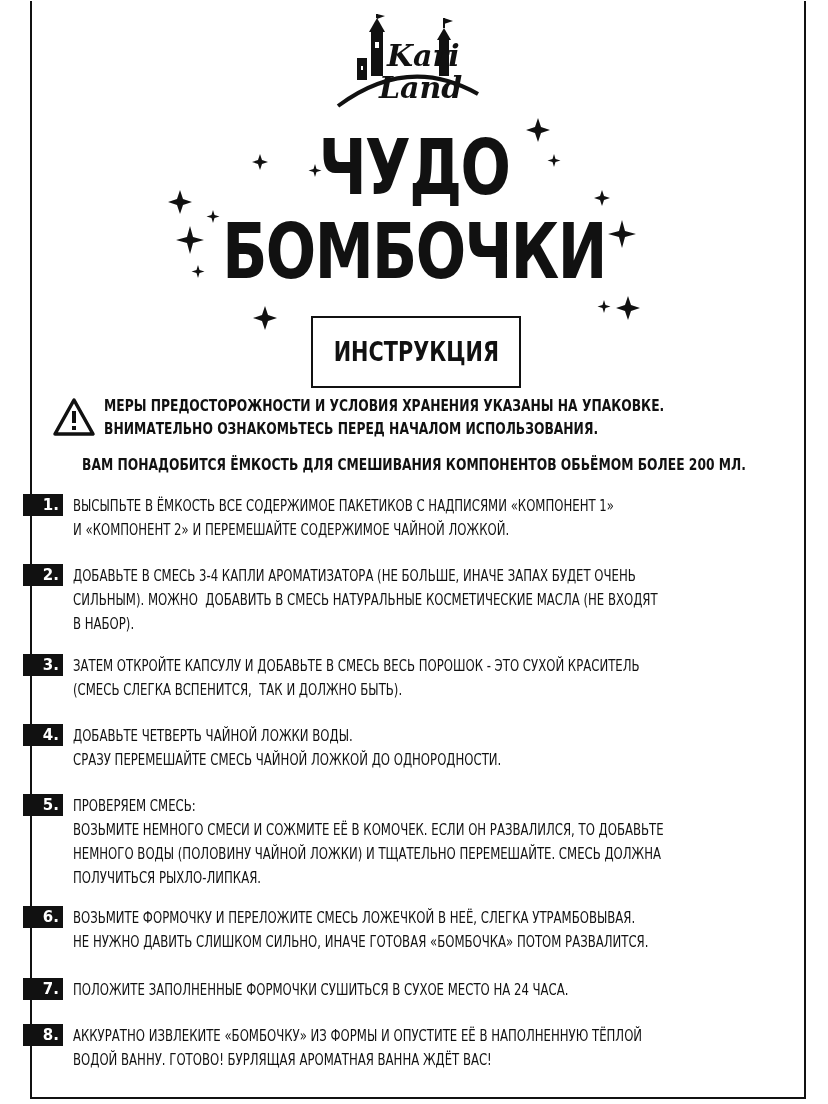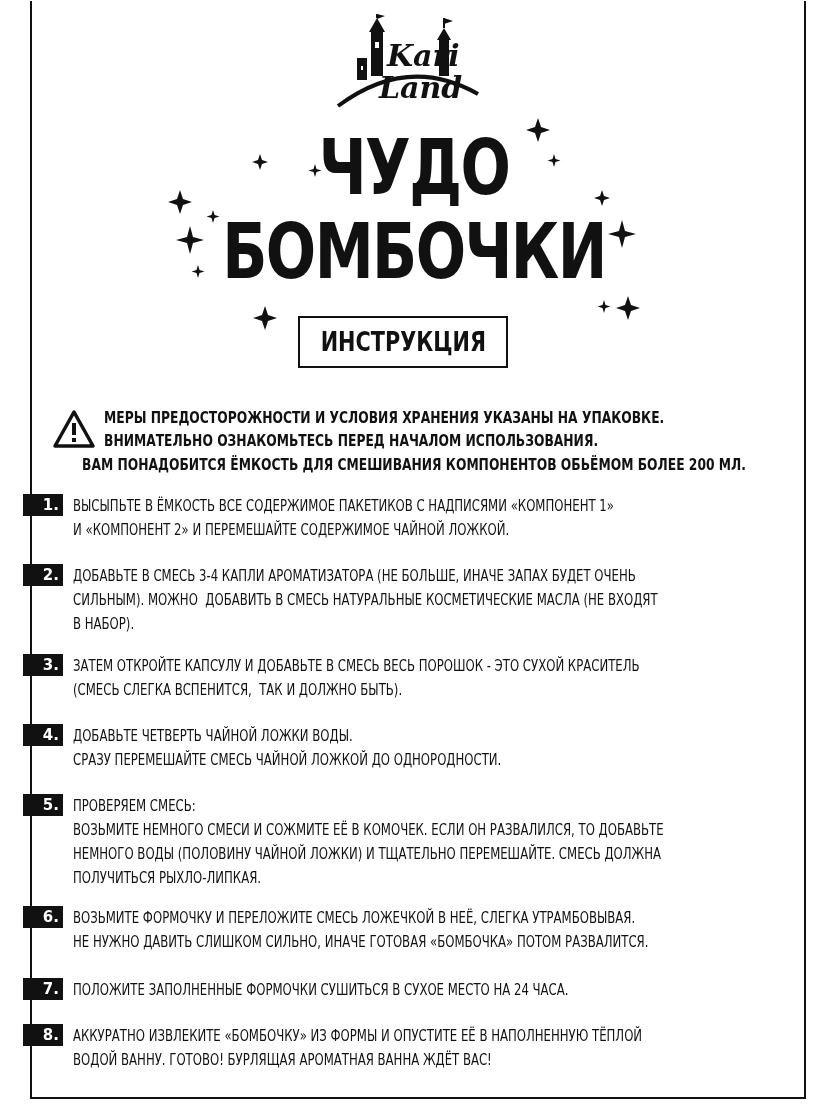--- a/index.html
+++ b/index.html
@@ -8,25 +8,25 @@
   .frame { position:absolute; left:30px; top:1px; width:776px; height:1098px;
            border:2px solid #111; border-top:none; box-sizing:border-box; }
   .logo { position:absolute; left:333px; top:14px; width:150px; height:95px; }
   .title { position:absolute; left:0; width:828px; text-align:center;
            font-family:"DejaVu Sans", sans-serif; font-weight:bold;
            font-size:76px; letter-spacing:-2px; line-height:1; transform:scaleX(0.78);
            transform-origin:center; color:#111; }
   .title.l1 { top:130px; }
   .title.l2 { top:214px; }
   .stars { position:absolute; left:0; top:0; width:828px; height:340px; pointer-events:none; }
-  .subtitle-box { position:absolute; left:298px; top:316px; width:210px; height:52px;
+  .subtitle-box { position:absolute; left:311px; top:316px; width:210px; height:72px;
                   border:2px solid #111; box-sizing:border-box; display:flex;
                   align-items:center; justify-content:center; }
   .subtitle-box span { font-weight:bold; font-size:26px; transform:scaleX(0.8); display:inline-block; }
-  .warning { position:absolute; left:52px; top:407px; width:740px; height:50px; }
+  .warning { position:absolute; left:52px; top:395px; width:740px; height:50px; }
   .warning svg { position:absolute; left:0; top:2px; }
   .warning .wtext { position:absolute; left:52px; top:0; font-weight:bold; font-size:15px;
                     line-height:23px; transform:scaleX(0.82); transform-origin:left;
                     white-space:nowrap; }
   .need { position:absolute; left:0; width:828px; top:456px; text-align:center;
           font-weight:bold; font-size:15px; transform:scaleX(0.82); white-space:nowrap; }
   .step { position:absolute; left:23px; width:780px; }
   .step .num { position:absolute; left:0; top:0; height:22px; width:40px;
                background:#111; color:#fff; font-weight:bold; font-size:15px;
                text-align:right; padding-right:4px; box-sizing:border-box; line-height:22px; }

